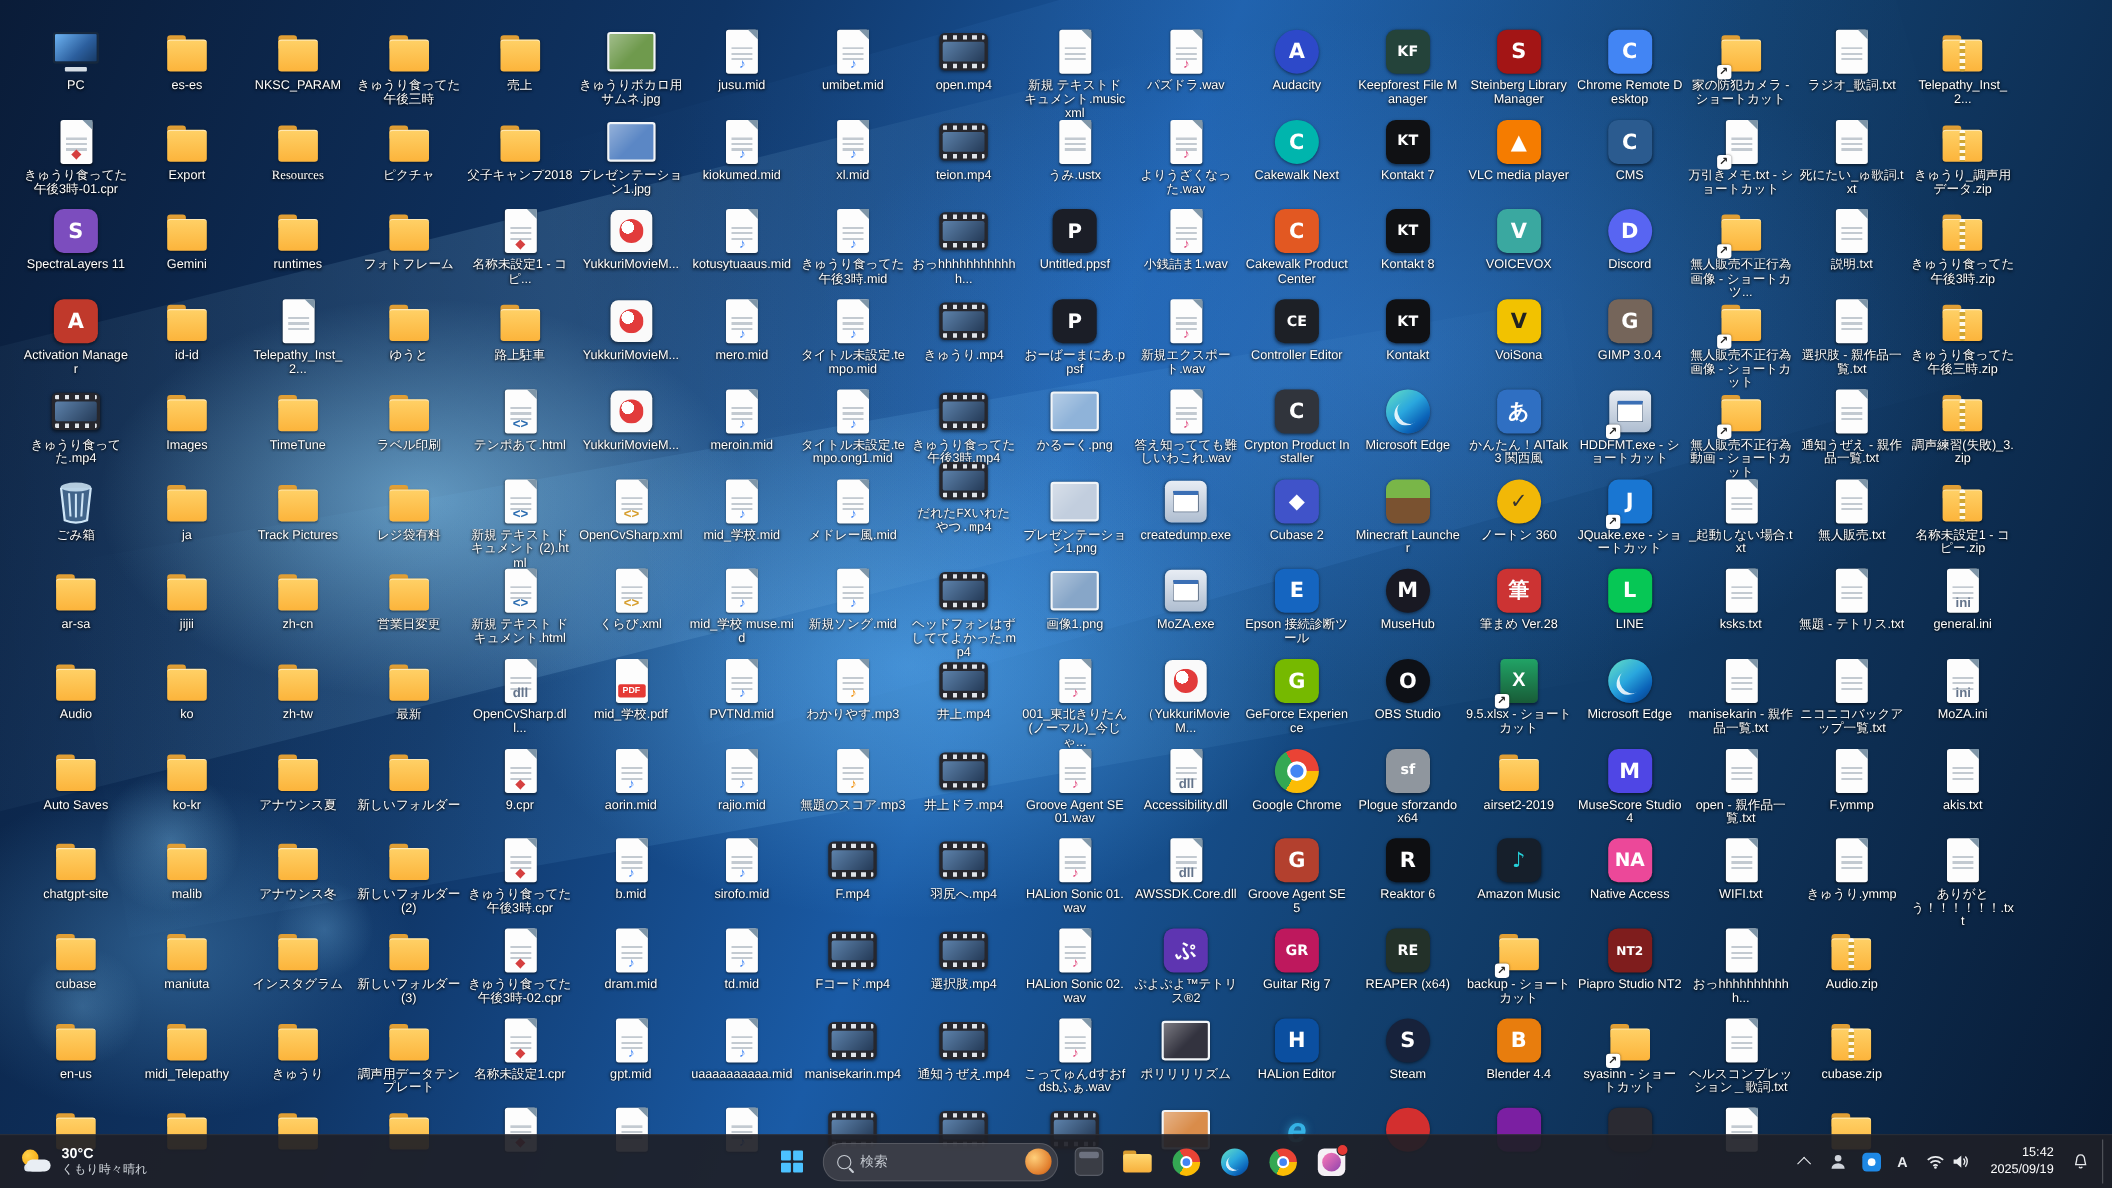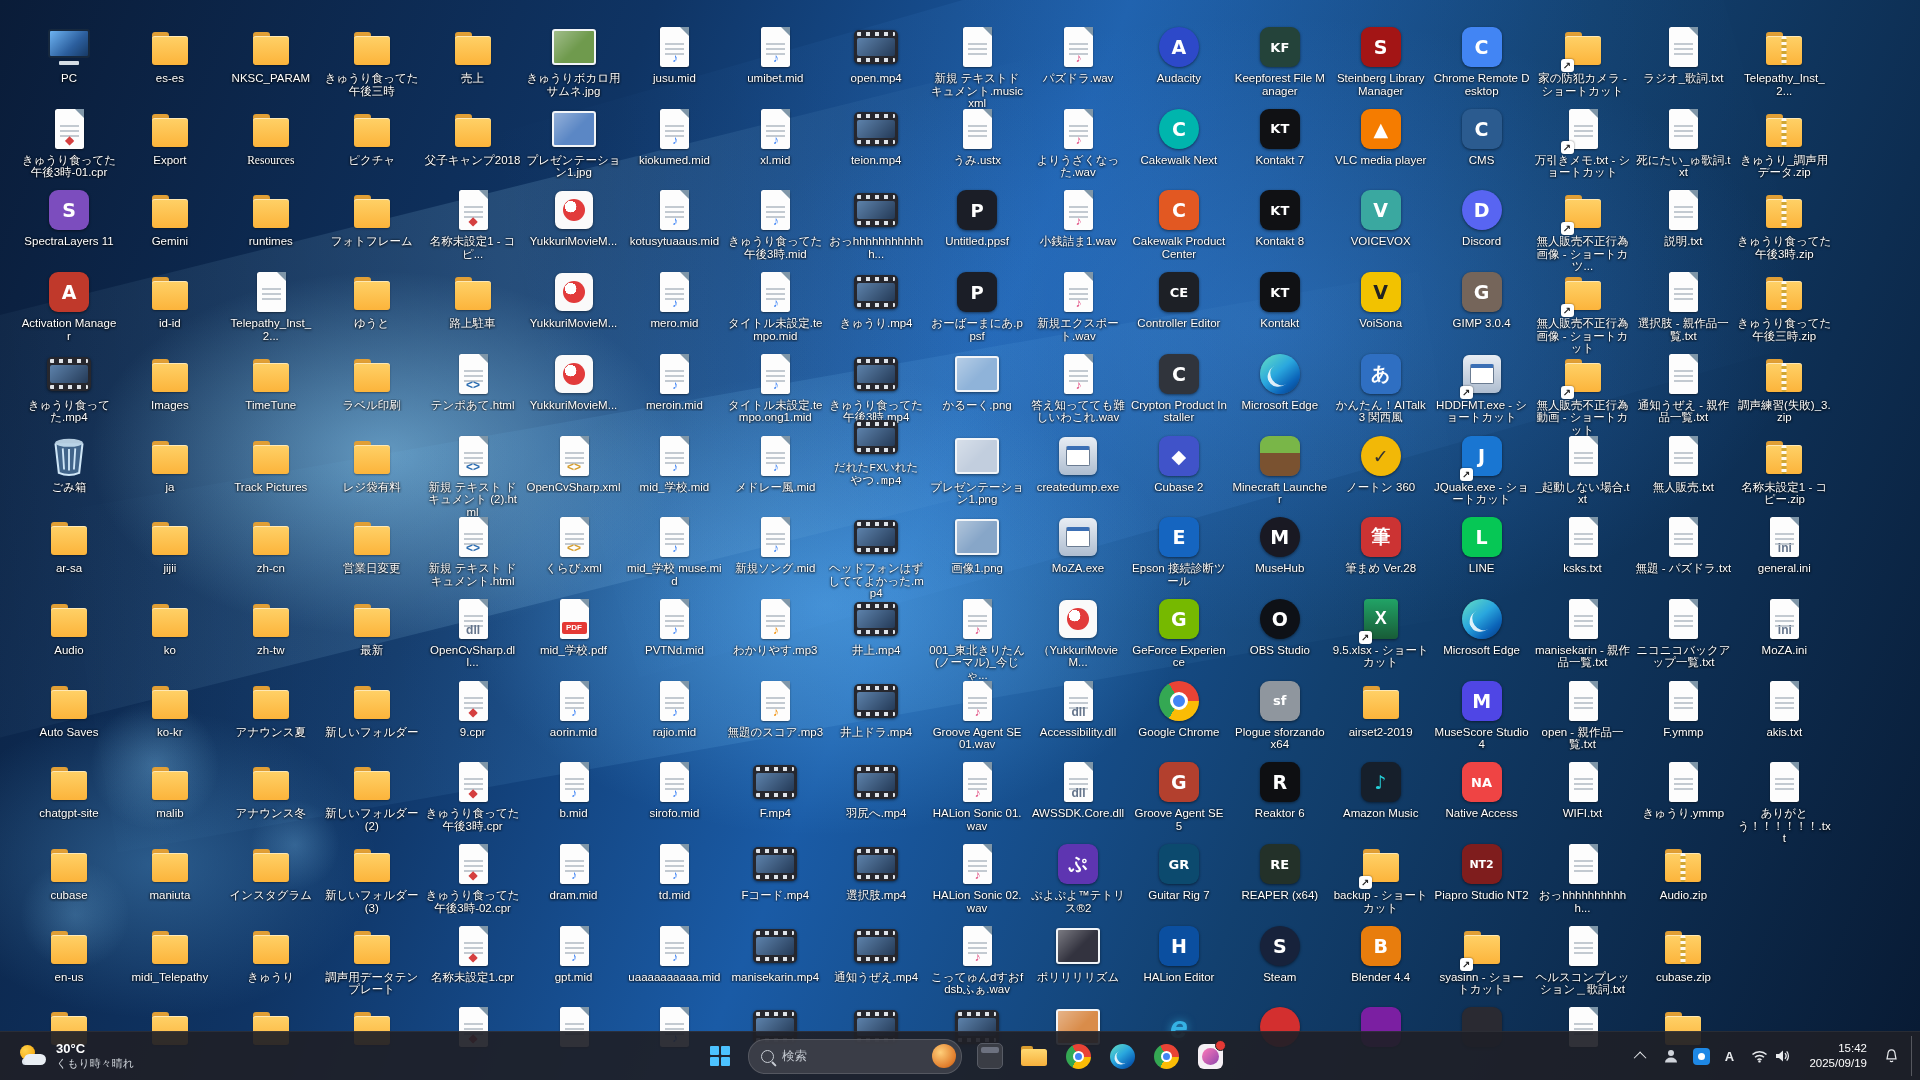--- a/index.html
+++ b/index.html
@@ -1417,21 +1417,21 @@
       <div class="lbl">Google Chrome</div>
     </div>
     <div class="di" style="left: 1130.9px; top: 759.3px;">
       <div class="ic">
         <div class="appq" style="background:#b3402e;color:#fff;font-size:19px">G</div>
       </div>
       <div class="lbl">Groove Agent SE 5</div>
     </div>
     <div class="di" style="left: 1130.9px; top: 841px;">
       <div class="ic">
-        <div class="appq" style="background:#0c4a6e;color:#fff;font-size:13px">GR</div>
+        <div class="appq" style="background:#be185d;color:#fff;font-size:13px">GR</div>
       </div>
       <div class="lbl">Guitar Rig 7</div>
     </div>
     <div class="di" style="left: 1130.9px; top: 922.7px;">
       <div class="ic">
         <div class="appq" style="background:#0b4fa0;color:#fff;font-size:19px">H</div>
       </div>
       <div class="lbl">HALion Editor</div>
     </div>
     <div class="di" style="left: 1130.9px; top: 1004.4px;">
@@ -1650,21 +1650,21 @@
       <div class="lbl">Microsoft Edge</div>
     </div>
     <div class="di" style="left: 1433.6px; top: 677.6px;">
       <div class="ic">
         <div class="appq" style="background:#4f46e5;color:#fff;font-size:19px">M</div>
       </div>
       <div class="lbl">MuseScore Studio 4</div>
     </div>
     <div class="di" style="left: 1433.6px; top: 759.3px;">
       <div class="ic">
-        <div class="appq" style="background:#ef4444;color:#fff;font-size:13px">NA</div>
+        <div class="appq" style="background:#ec4899;color:#fff;font-size:17px">NA</div>
       </div>
       <div class="lbl">Native Access</div>
     </div>
     <div class="di" style="left: 1433.6px; top: 841px;">
       <div class="ic">
         <div class="appq" style="background:#7f1d1d;color:#fff;font-size:11px">NT2</div>
       </div>
       <div class="lbl">Piapro Studio NT2</div>
     </div>
     <div class="di" style="left: 1433.6px; top: 922.7px;">
@@ -1847,21 +1847,21 @@
       </div>
       <div class="lbl">無人販売.txt</div>
     </div>
     <div class="di" style="left: 1635.4px; top: 514.2px;">
       <div class="ic">
         <div class="page">
           <i class="pfold"></i>
           <i class="plines"></i>
         </div>
       </div>
-      <div class="lbl">無題 - パズドラ.txt</div>
+      <div class="lbl">無題 - テトリス.txt</div>
     </div>
     <div class="di" style="left: 1635.4px; top: 595.9px;">
       <div class="ic">
         <div class="page">
           <i class="pfold"></i>
           <i class="plines"></i>
         </div>
       </div>
       <div class="lbl">ニコニコバックアップ一覧.txt</div>
     </div>

